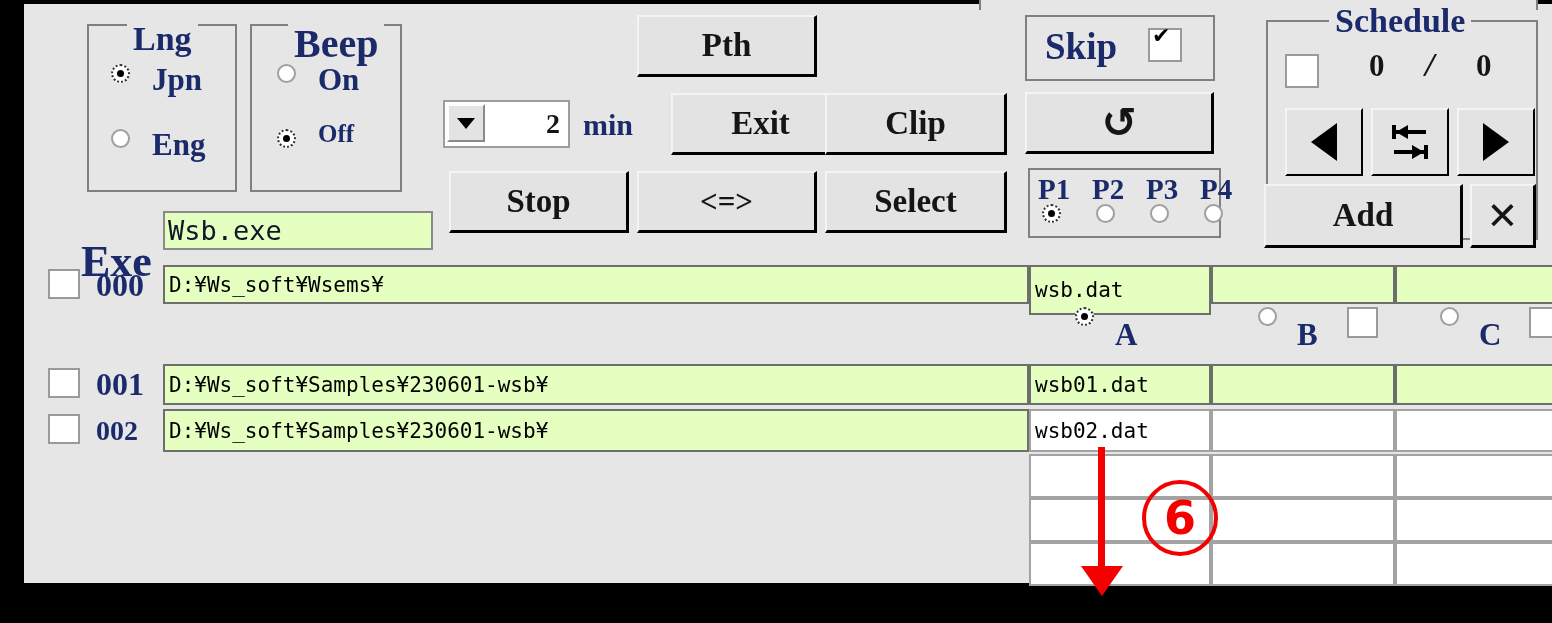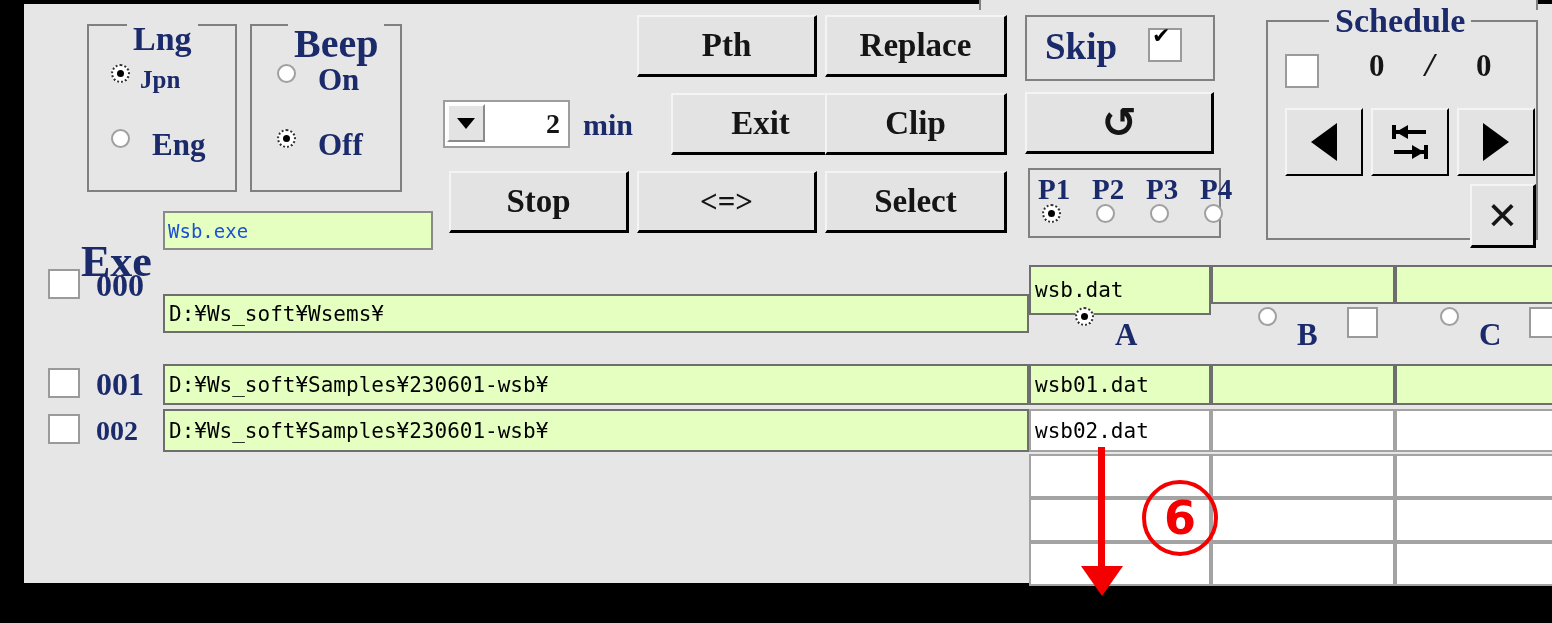--- a/index.html
+++ b/index.html
@@ -36,21 +36,21 @@
        box-sizing:border-box;display:flex;align-items:center;justify-content:center;
        font-weight:bold;color:#151515;cursor:default;}
   .btn.thin{border-right:2px solid #000;border-bottom:2px solid #000;}
   .btn.run{background:#ffbfbf;}
 
   .lbl{position:absolute;font-weight:bold;color:#1b2a6b;white-space:nowrap;}
 
   
   .field{position:absolute;background:#e4ffc0;border:2px solid #8a8a8a;
          box-sizing:border-box;font-family:"DejaVu Sans Mono",monospace;
-         font-size:19px;color:#1d4ed8;display:flex;align-items:center;
+         font-size:27px;color:#0f172a;display:flex;align-items:center;
          padding-left:3px;white-space:nowrap;overflow:hidden;}
 
   
   .spinwrap{position:absolute;background:#fff;border:2px solid #9d9d9d;box-sizing:border-box;}
   .spinbtn{position:absolute;left:2px;top:2px;width:38px;height:38px;background:#e3e3e3;
            border-top:2px solid #fdfdfd;border-left:2px solid #fdfdfd;
            border-right:2px solid #8a8a8a;border-bottom:2px solid #8a8a8a;
            box-sizing:border-box;display:flex;align-items:center;justify-content:center;}
   .caret{width:0;height:0;border-left:9px solid transparent;border-right:9px solid transparent;
          border-top:11px solid #000;}
@@ -91,36 +91,35 @@
   <div class="blackbar" style="left:0;top:0;width:1552px;height:4px;"></div>
 
   <div class="window">
 
     <div class="topstub" style="left:955px;top:-6px;width:555px;height:10px;"></div>
 
     <div class="groupbox" style="left:63px;top:20px;width:146px;height:164px;"></div>
     <div class="grouplabel" style="left:103px;top:16px;font-size:34px;">Lng</div>
 
     <div class="radio on" style="left:87px;top:60px;"></div>
-    <div class="lbl" style="left:116px;top:76px;font-size:25px;transform:translateY(-50%);font-family:Liberation Serif, serif;">Jpn</div>
+    <div class="lbl" style="left:128px;top:76px;font-size:31px;transform:translateY(-50%);font-family:Liberation Serif, serif;">Jpn</div>
 
     <div class="radio" style="left:87px;top:125px;"></div>
     <div class="lbl" style="left:128px;top:141px;font-size:31px;transform:translateY(-50%);">Eng</div>
 
     <div class="groupbox" style="left:226px;top:20px;width:148px;height:164px;"></div>
     <div class="grouplabel" style="left:264px;top:16px;font-size:40px;">Beep</div>
 
     <div class="radio" style="left:253px;top:60px;"></div>
     <div class="lbl" style="left:294px;top:76px;font-size:31px;transform:translateY(-50%);">On</div>
 
     <div class="radio on" style="left:253px;top:125px;"></div>
-    <div class="lbl" style="left:294px;top:141px;font-size:31px;transform:translateY(-50%);">Off</div>
+    <div class="lbl" style="left:294px;top:130px;font-size:25px;transform:translateY(-50%);">Off</div>
 
     <div class="btn" style="left:613px;top:11px;width:180px;height:62px;font-size:33px;">Pth</div>
-    <div class="btn" style="left:801px;top:11px;width:182px;height:62px;font-size:33px;">Replace</div>
 
     <div class="spinwrap" style="left:419px;top:96px;width:127px;height:48px;">
       <div class="spinbtn">
         <div class="caret"></div>
       </div>
       <div class="spinval">2</div>
     </div>
     <div class="lbl" style="left:559px;top:121px;font-size:30px;transform:translateY(-50%);">min</div>
 
     <div class="btn" style="left:647px;top:89px;width:180px;height:62px;font-size:33px;">Exit</div>
@@ -168,30 +167,31 @@
         <polygon points="8,10 20,3 20,17" fill="#000"></polygon>
         <rect x="36" y="23" width="4" height="14" fill="#000"></rect>
         <line x1="6" y1="30" x2="36" y2="30" stroke="#000" stroke-width="4"></line>
         <polygon points="36,30 24,23 24,37" fill="#000"></polygon>
       </svg>
     </div>
     <div class="btn thin" style="left:1433px;top:104px;width:78px;height:68px;">
       <div class="tri-right"></div>
     </div>
 
+    <div class="btn" style="left:1240px;top:180px;width:199px;height:64px;font-size:33px;">Add</div>
     <div class="btn" style="left:1446px;top:180px;width:66px;height:64px;">
       <span style="font-size:38px;font-family:'DejaVu Sans',sans-serif;line-height:1;font-weight:bold;">✕</span>
     </div>
 
     <div class="lbl" style="left:57px;top:232px;font-size:44px;">Exe</div>
     <div class="field" style="left:139px;top:207px;width:270px;height:39px;">Wsb.exe</div>
 
     <div class="cbox" style="left:24px;top:265px;width:32px;height:30px;"></div>
     <div class="lbl" style="left:72px;top:281px;font-size:32px;transform:translateY(-50%);">000</div>
-    <div class="cell green" style="left:139px;top:261px;width:866px;height:39px;margin-top:29px;">D:¥Ws_soft¥Wsems¥</div>
+    <div class="cell green" style="left:139px;top:261px;width:866px;height:39px;">D:¥Ws_soft¥Wsems¥</div>
     <div class="cell green" style="left:1005px;top:261px;width:182px;height:50px;">wsb.dat</div>
     <div class="cell green" style="left:1187px;top:261px;width:184px;height:39px;"></div>
     <div class="cell green" style="left:1371px;top:261px;width:160px;height:39px;"></div>
 
     <div class="radio on" style="left:1051px;top:303px;"></div>
     <div class="lbl" style="left:1091px;top:313px;font-size:31px;">A</div>
     <div class="radio" style="left:1234px;top:303px;"></div>
     <div class="lbl" style="left:1273px;top:313px;font-size:31px;">B</div>
     <div class="cbox" style="left:1323px;top:303px;width:31px;height:31px;"></div>
     <div class="radio" style="left:1416px;top:303px;"></div>

